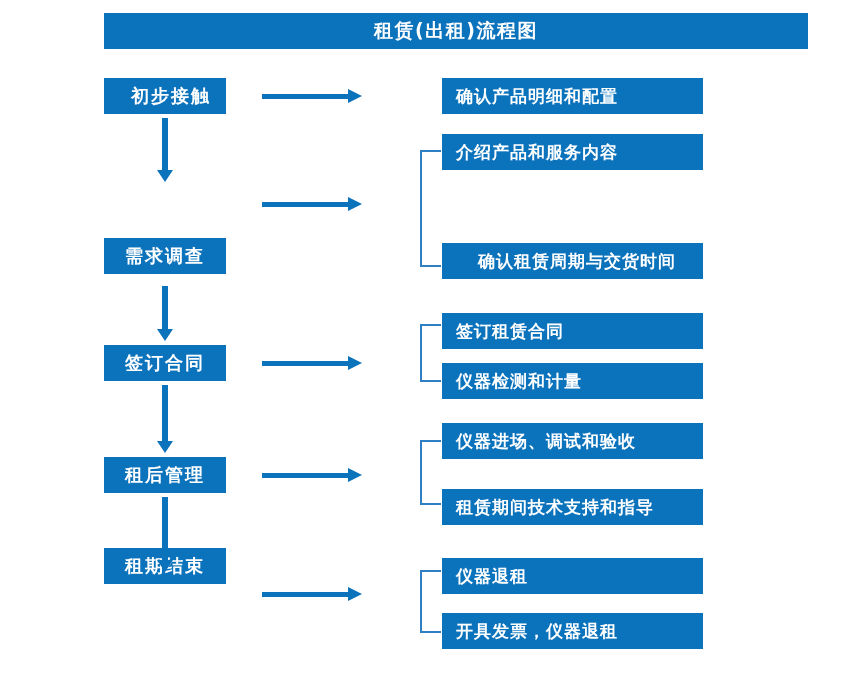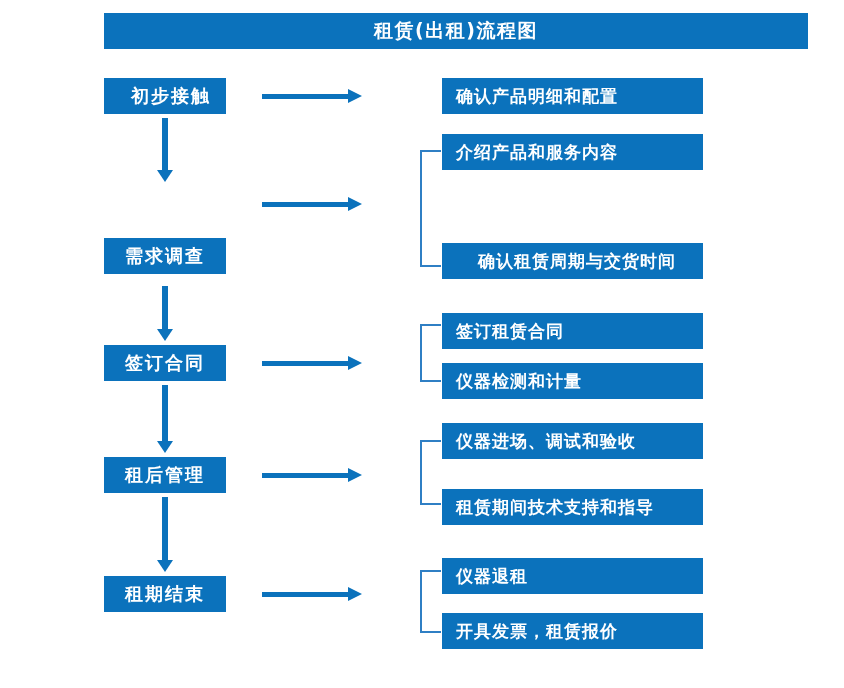--- a/index.html
+++ b/index.html
@@ -118,21 +118,21 @@
 <body>
 
 <div id="canvas">
 
   <div class="box title-bar">租赁(出租)流程图</div>
 
   <div class="box stage-box" style="top:78px;padding-left:12px;">初步接触</div>
   <div class="box stage-box" style="top:194px;margin-top:44px;">需求调查</div>
   <div class="box stage-box" style="top:345px;">签订合同</div>
   <div class="box stage-box" style="top:457px;">租后管理</div>
-  <div class="box stage-box" style="top:576px;font-family:Liberation Mono, monospace;">租期结束</div>
+  <div class="box stage-box" style="top:548px;font-family:Liberation Mono, monospace;">租期结束</div>
 
   <div class="v-arrow" style="top:118px; height:64px;">
     <span class="shaft"></span>
     <span class="head"></span>
   </div>
   <div class="v-arrow" style="top:286px; height:55px;">
     <span class="shaft"></span>
     <span class="head"></span>
   </div>
   <div class="v-arrow" style="top:385px; height:68px;">
@@ -171,15 +171,15 @@
   <div class="bracket" style="top:570px; height:63px;"></div>
 
   <div class="box detail-box" style="top:78px;">确认产品明细和配置</div>
   <div class="box detail-box" style="top:134px;">介绍产品和服务内容</div>
   <div class="box detail-box" style="top:243px;padding-left:36px;">确认租赁周期与交货时间</div>
   <div class="box detail-box" style="top:313px;">签订租赁合同</div>
   <div class="box detail-box" style="top:363px;">仪器检测和计量</div>
   <div class="box detail-box" style="top:423px;">仪器进场、调试和验收</div>
   <div class="box detail-box" style="top:489px;">租赁期间技术支持和指导</div>
   <div class="box detail-box" style="top:558px;">仪器退租</div>
-  <div class="box detail-box" style="top:613px;">开具发票，租赁报价</div>
+  <div class="box detail-box" style="top:613px;">开具发票，仪器退租</div>
 
 </div>
 
 </body></html>

